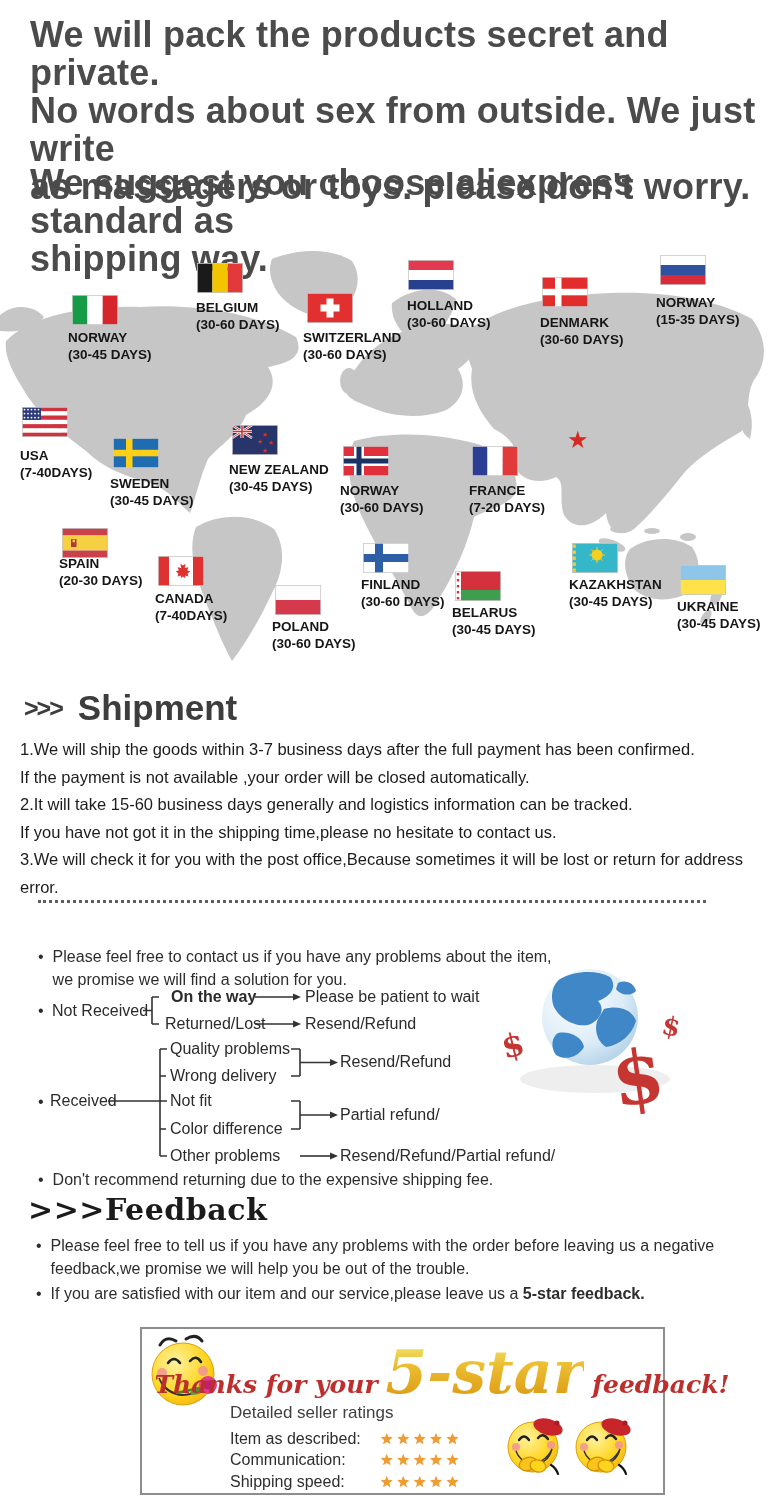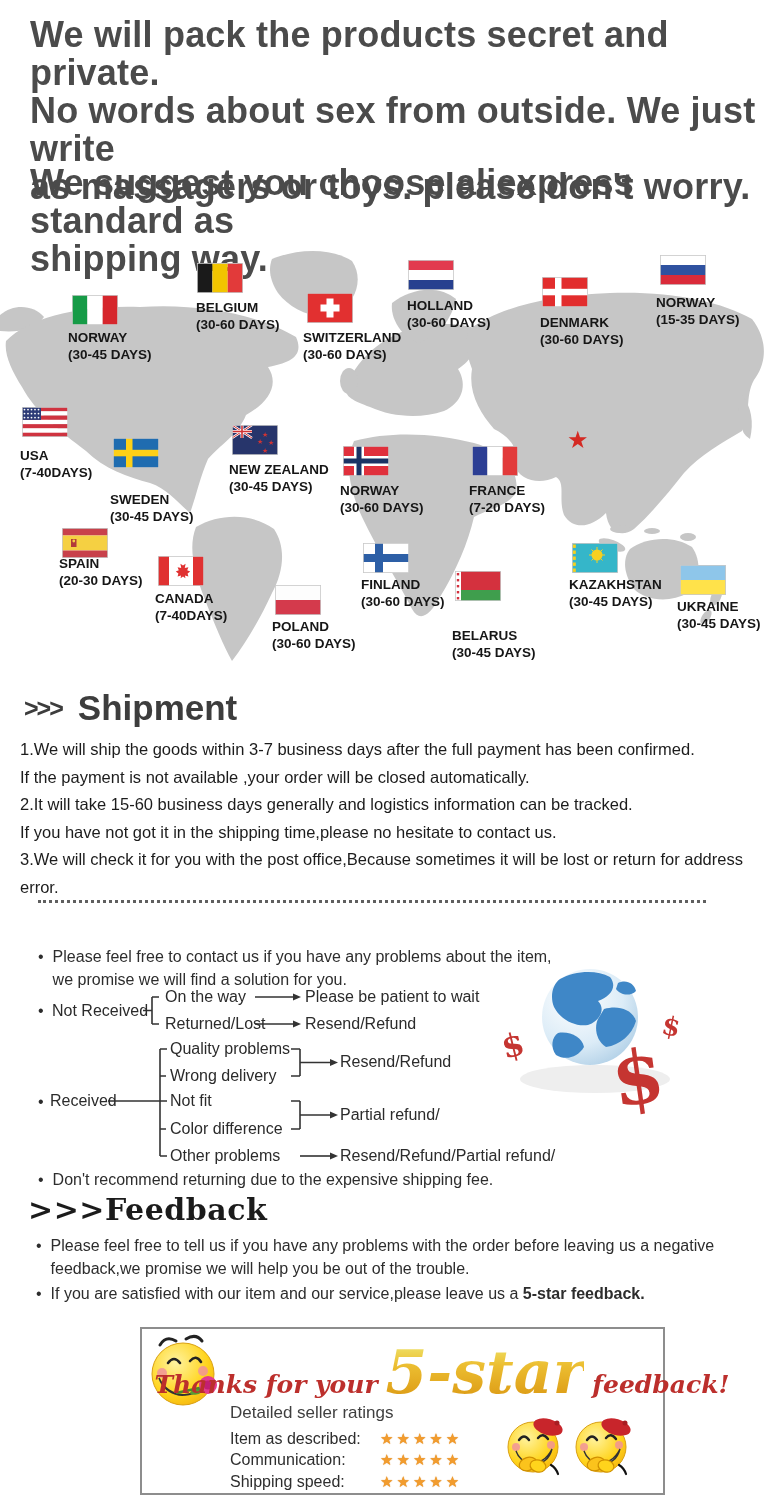--- a/index.html
+++ b/index.html
@@ -41,21 +41,21 @@
   .r-b1{left:38px;top:40px;}
   .r-note{left:38px;top:263px;width:700px;}
   .fb-b1{left:36px;top:44px;width:720px;}
   .fb-b2{left:36px;top:92px;width:720px;}
   .bold{font-weight:700;}
 
   
   .fct{position:absolute;font-size:16px;line-height:16px;color:#2b2b2b;white-space:nowrap;}
   .fdot{position:absolute;font-size:16px;color:#2b2b2b;}
   .nr-label{left:52px;top:98px;}
-  .nr-c1{left:165px;top:84px;}
+  .nr-c1{left:171px;top:84px;font-weight:bold;}
   .nr-r1{left:305px;top:84px;}
   .nr-c2{left:165px;top:111px;}
   .nr-r2{left:305px;top:111px;}
   .rc-label{left:50px;top:188px;text-align:center;}
   .rc-c0{left:170px;top:136px;}
   .rc-c1{left:170px;top:163px;}
   .rc-c2{left:170px;top:188px;}
   .rc-c3{left:170px;top:216px;}
   .rc-c4{left:170px;top:243px;}
   .rc-r0{left:340px;top:149px;}
@@ -228,21 +228,21 @@
         <div>(7-40DAYS)</div>
       </div>
       <div class="country-flag" style="left: 113px; top: 193px;">
         <svg width="46" height="30" viewBox="0 0 46 30">
           <rect x="0" y="0" width="46" height="30" fill="#1f6cb0"></rect>
           <rect x="13" y="0" width="6.5" height="30" fill="#fdd017"></rect>
           <rect x="0" y="11.8" width="46" height="6.5" fill="#fdd017"></rect>
           <rect x="0.4" y="0.4" width="45.2" height="29.2" fill="none" stroke="#c9c9c9" stroke-width="0.8"></rect>
         </svg>
       </div>
-      <div class="country-label" style="left: 110px; top: 230px; margin-top: 16px;">
+      <div class="country-label" style="left: 110px; top: 230px;">
         <div>SWEDEN</div>
         <div>(30-45 DAYS)</div>
       </div>
       <div class="country-flag" style="left: 232px; top: 180px;">
         <svg width="46" height="30" viewBox="0 0 46 30">
           <rect x="0" y="0" width="46" height="30" fill="#27356b"></rect>
           <path stroke="#ffffff" stroke-width="2.4" d="M0,0 L20,13 M20,0 L0,13"></path>
           <path stroke="#d03333" stroke-width="1" d="M0,0 L20,13 M20,0 L0,13"></path>
           <rect x="8.5" y="0" width="3" height="13" fill="#fff"></rect>
           <rect x="0" y="5" width="20" height="3" fill="#fff"></rect>
@@ -341,21 +341,21 @@
           <rect x="0" y="19" width="46" height="11" fill="#3f9e4d"></rect>
           <rect x="0" y="0" width="6" height="30" fill="#ffffff"></rect>
           <rect x="1.8" y="2" width="2.4" height="2.4" fill="#d4313e"></rect>
           <rect x="1.8" y="8" width="2.4" height="2.4" fill="#d4313e"></rect>
           <rect x="1.8" y="14" width="2.4" height="2.4" fill="#d4313e"></rect>
           <rect x="1.8" y="20" width="2.4" height="2.4" fill="#d4313e"></rect>
           <rect x="1.8" y="26" width="2.4" height="2.4" fill="#d4313e"></rect>
           <rect x="0.4" y="0.4" width="45.2" height="29.2" fill="none" stroke="#c9c9c9" stroke-width="0.8"></rect>
         </svg>
       </div>
-      <div class="country-label" style="left: 452px; top: 359px; margin-top: 23px;">
+      <div class="country-label" style="left: 452px; top: 359px;">
         <div>BELARUS</div>
         <div>(30-45 DAYS)</div>
       </div>
       <div class="country-flag" style="left: 572px; top: 298px;">
         <svg width="46" height="30" viewBox="0 0 46 30">
           <rect x="0" y="0" width="46" height="30" fill="#35b6c9"></rect>
           <circle cx="25" cy="12" r="5.5" fill="#f7d01f"></circle>
           <path stroke="#f7d01f" stroke-width="1" d="M17,12 h16 M25,4 v16 M19.5,6.5 l11,11 M30.5,6.5 l-11,11"></path>
           <rect x="0.8" y="1.5" width="3" height="3.4" fill="#f7d01f"></rect>
           <rect x="0.8" y="7.5" width="3" height="3.4" fill="#f7d01f"></rect>

